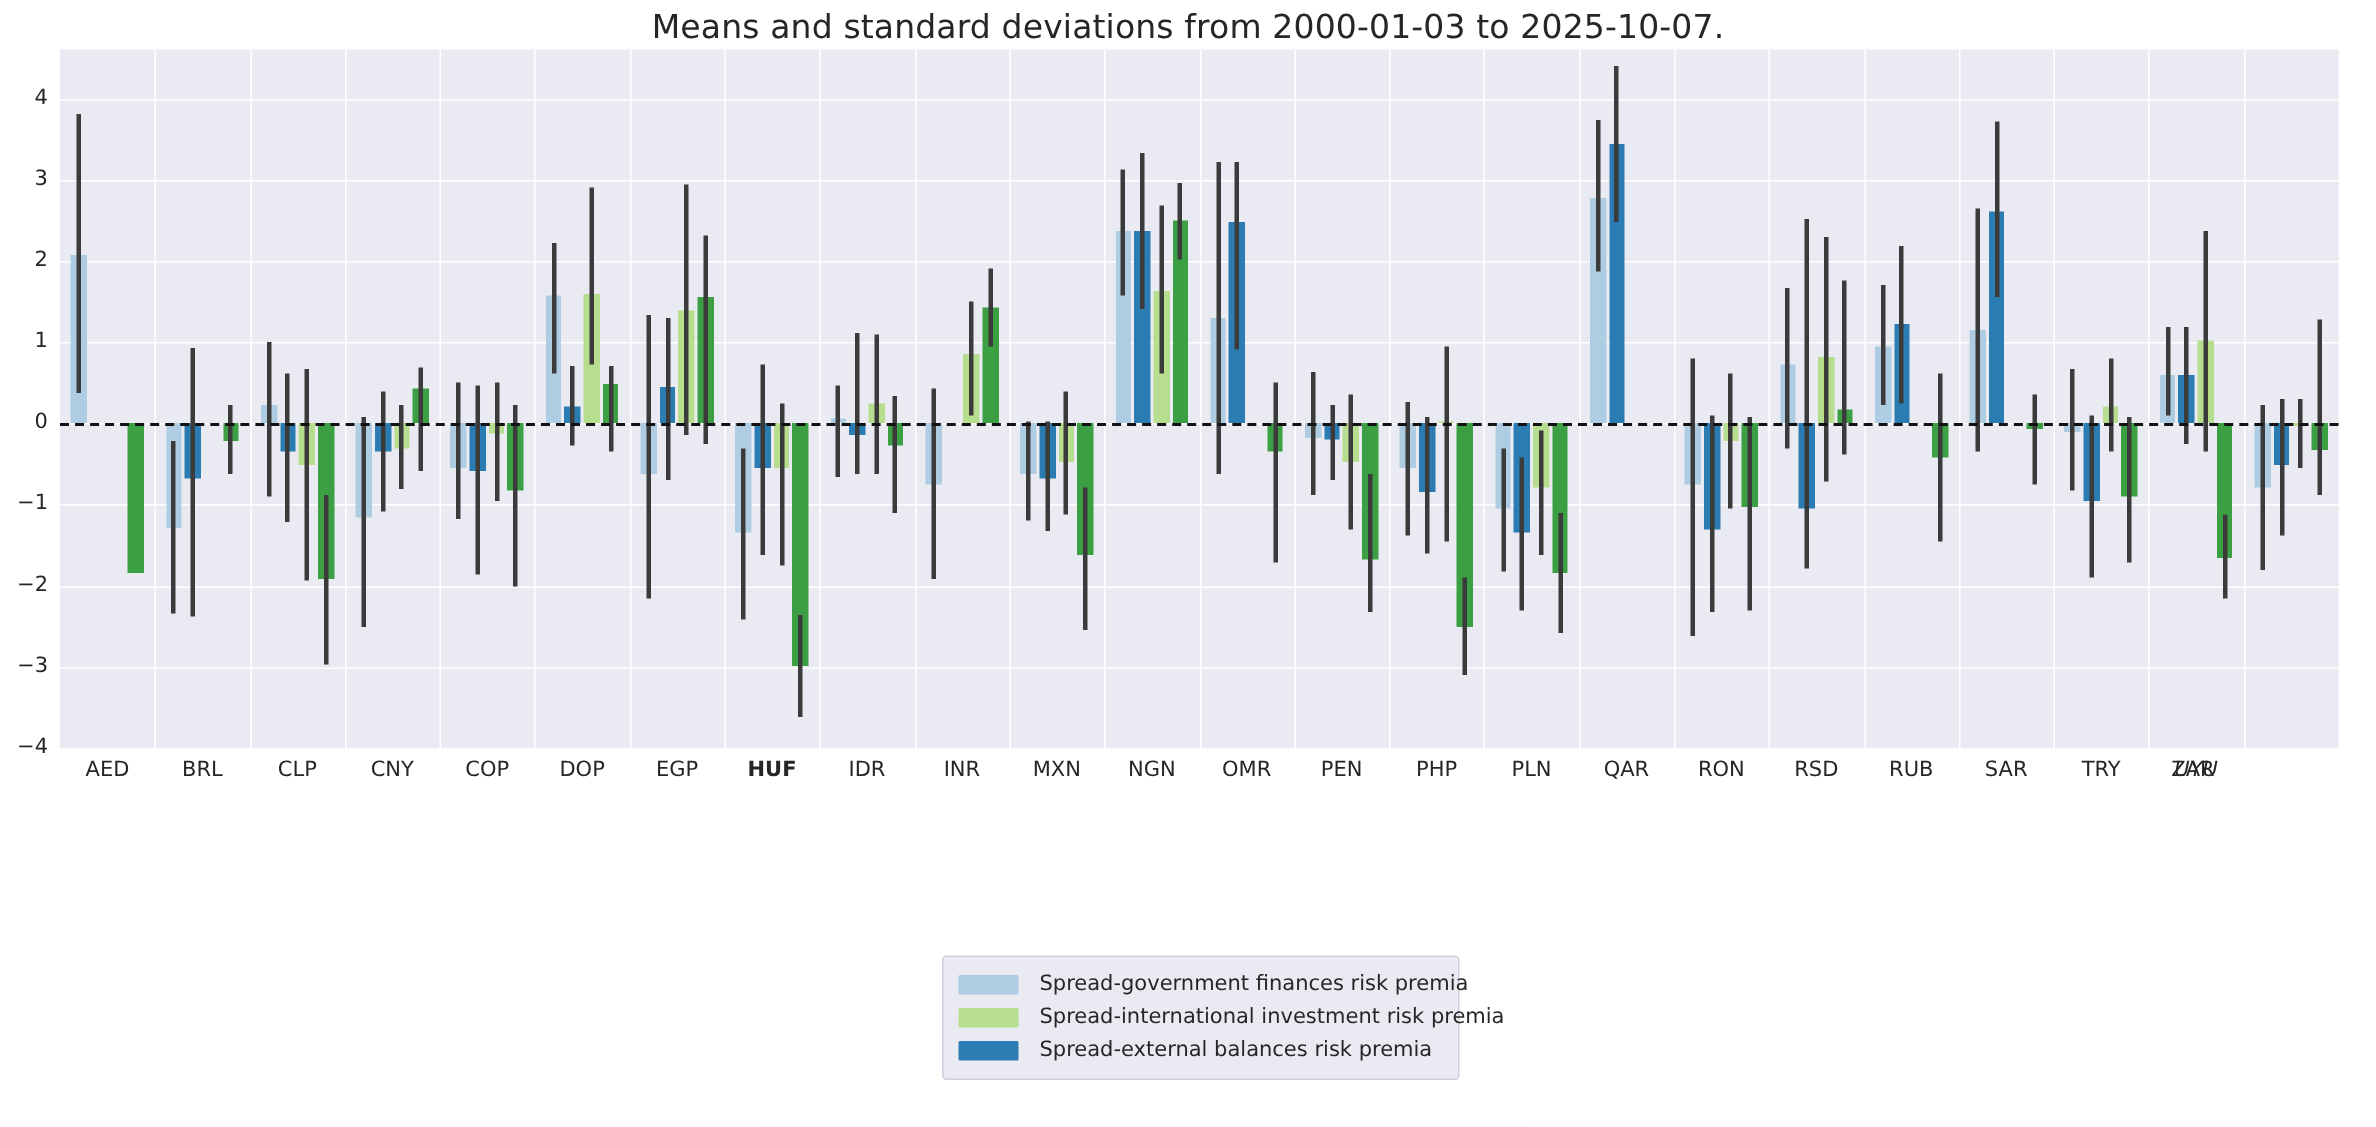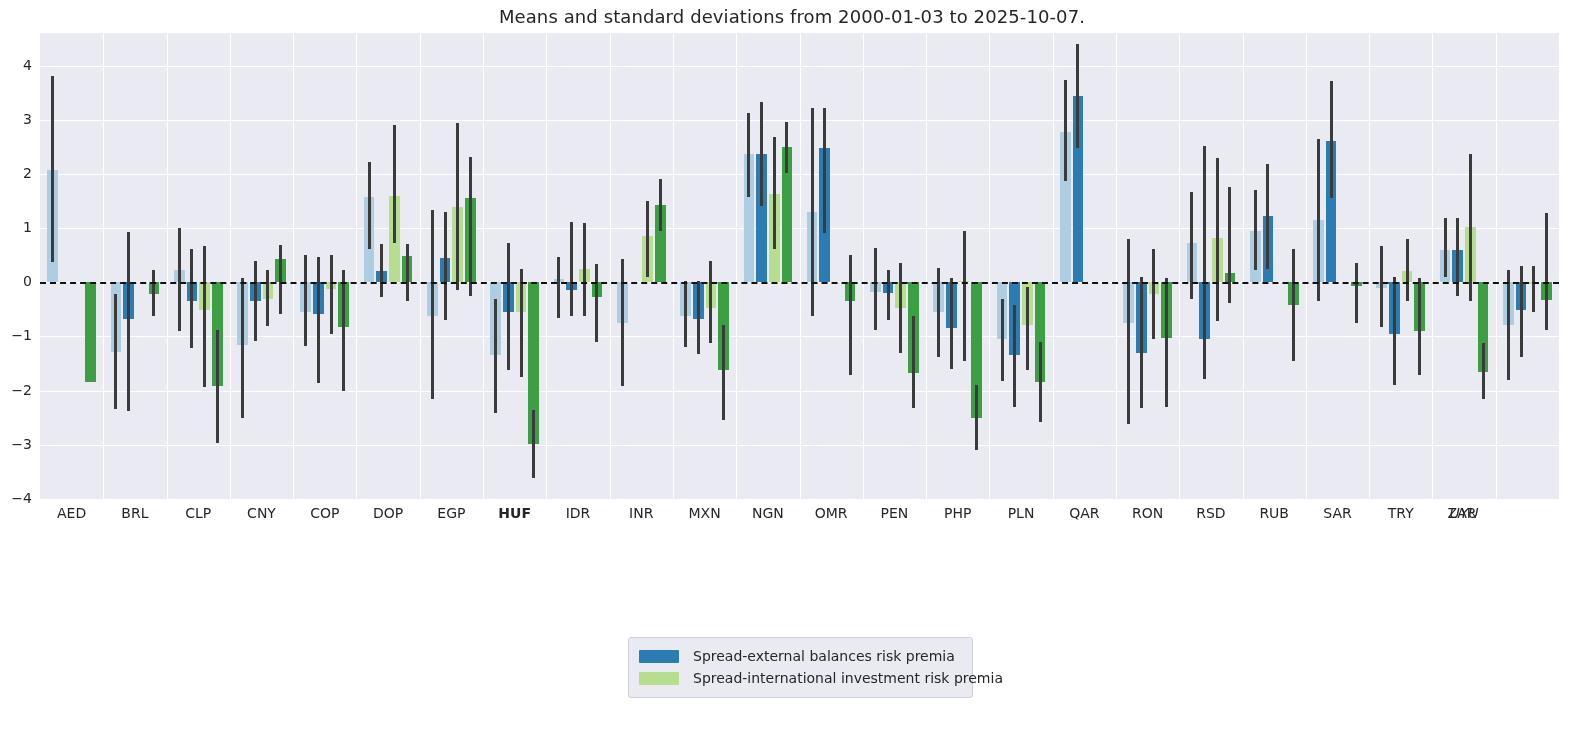--- a/index.html
+++ b/index.html
@@ -1,21 +1,21 @@
 <!DOCTYPE html>
 <html><head>
 <meta charset="utf-8">
 <style>
   html,body{margin:0;padding:0;background:#ffffff;}
   body{width:1584px;height:751px;font-family:"DejaVu Sans","Liberation Sans",sans-serif;overflow:hidden;}
   #root{position:relative;width:1584px;height:751px;}
 
   #chart-title{
     position:absolute;left:0;top:6px;width:1584px;text-align:center;
-    font-size:18px;color:#262626;font-weight:400;letter-spacing:.1px;
+    font-size:22px;color:#262626;font-weight:400;letter-spacing:.1px;
   }
 
   
   #plot-area{
     position:absolute;left:40px;top:33px;width:1519px;height:466px;
     background:#eaeaf2;
   }
   .hgrid{position:absolute;left:0;width:100%;height:1px;background:#ffffff;}
   .vgrid{position:absolute;top:0;height:100%;width:1px;background:#ffffff;}
   #zero-line{position:absolute;left:0;width:100%;height:0;border-top:2px dashed #121212;}
@@ -297,22 +297,26 @@
       <div class="xtick" style="left: 1210.9px; top: 505px;">RSD</div>
       <div class="xtick" style="left: 1274.19px; top: 505px;">RUB</div>
       <div class="xtick" style="left: 1337.48px; top: 505px;">SAR</div>
       <div class="xtick" style="left: 1400.77px; top: 505px;">TRY</div>
       <div class="xtick" style="left: 1464.06px; top: 505px; font-style: italic;">UYU</div>
       <div class="xtick" style="left: 1462px; top: 505px;">ZAR</div>
     </div>
 
   <div id="legend">
       <div class="legend-row">
-        <span class="legend-swatch" style="background: rgb(43, 124, 178);"></span>
-        <span class="legend-label">Spread-external balances risk premia</span>
+        <span class="legend-swatch" style="background: rgb(174, 205, 227);"></span>
+        <span class="legend-label">Spread-government finances risk premia</span>
       </div>
       <div class="legend-row">
         <span class="legend-swatch" style="background: rgb(183, 221, 142);"></span>
         <span class="legend-label">Spread-international investment risk premia</span>
       </div>
+      <div class="legend-row">
+        <span class="legend-swatch" style="background: rgb(43, 124, 178);"></span>
+        <span class="legend-label">Spread-external balances risk premia</span>
+      </div>
     </div>
 
 </div>
 
 </body></html>

